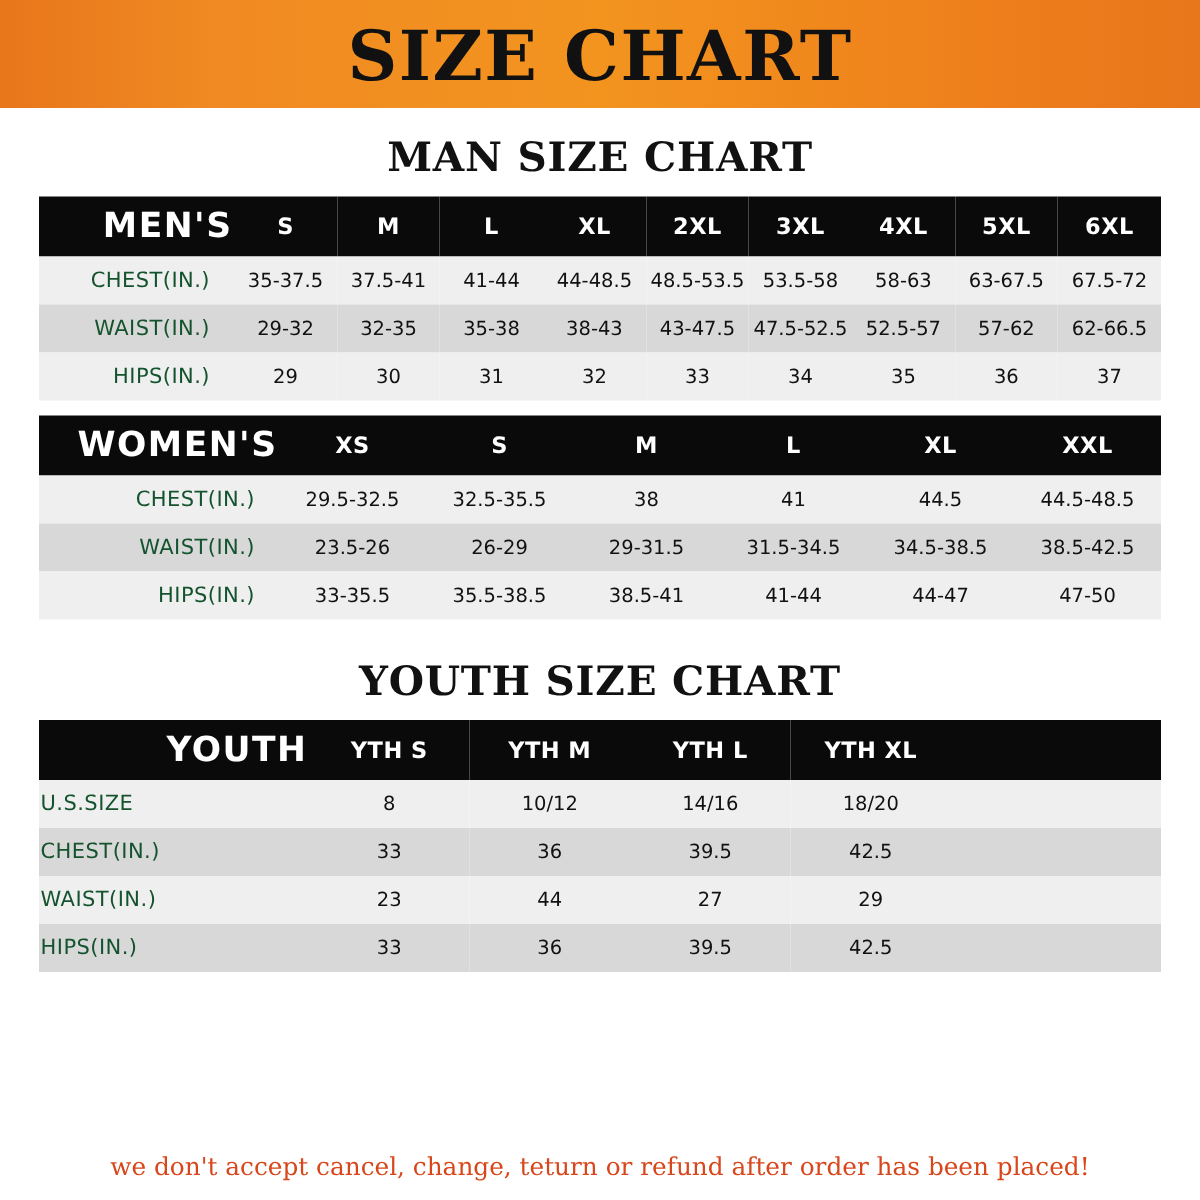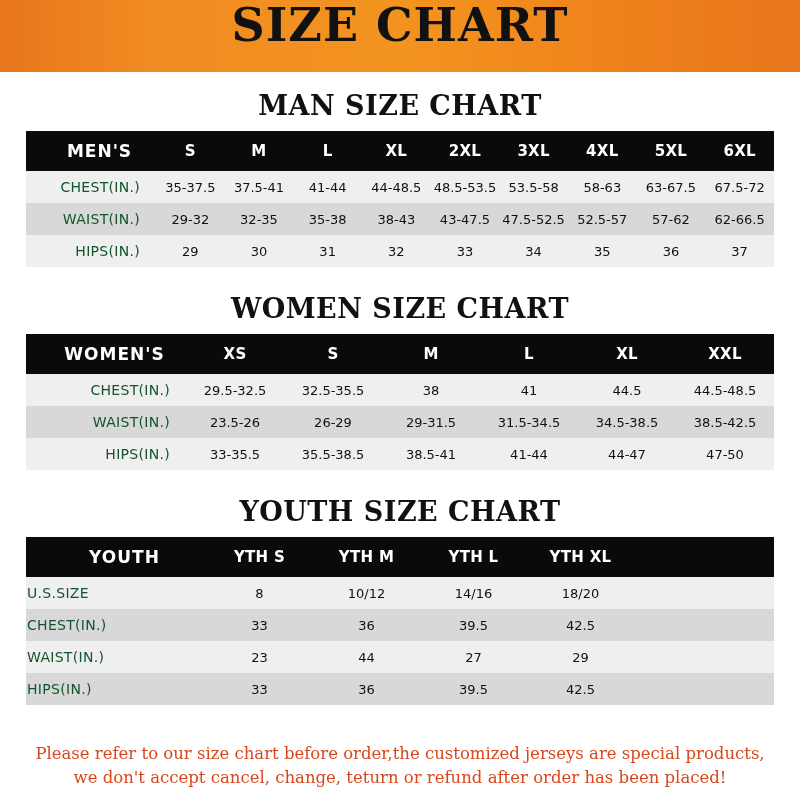--- a/index.html
+++ b/index.html
@@ -20,21 +20,21 @@
     box-sizing: border-box;
     background: #ffffff;
   }
   
   .banner {
     position: relative;
     height: 72px;
     background: #ef7f1a;
     background: linear-gradient(90deg,#e8761b 0%, #f08a22 18%, #f3941f 50%, #ee7f1b 82%, #e8761b 100%);
     display: flex;
-    align-items: flex-start;
+    align-items: center;
     justify-content: center;
     overflow: hidden;
   }
   .banner .title {
     font-family: "DejaVu Serif", serif;
     font-weight: bold;
     font-size: 46px;
     letter-spacing: 1px;
     color: #111111;
     line-height: 1;
@@ -71,23 +71,23 @@
   }
   table.size thead th {
     background: #0a0a0a;
     color: #ffffff;
     height: 38px;
     font-weight: bold;
     font-size: 15px;
     letter-spacing: 0.3px;
   }
   table.size thead th.rowlabel {
-    text-align: center;
+    text-align: right;
     padding-left: 18px;
-    font-size: 17px;
+    font-size: 23px;
     letter-spacing: 1px;
   }
   table.size tbody td {
     height: 30px;
   }
   table.size tbody tr.light td { background: #efefef; }
   table.size tbody tr.dark  td { background: #d8d8d8; }
   table.size tbody td.rowlabel {
     text-align: right;
     padding-right: 16px;
@@ -178,21 +178,20 @@
           <td>33</td>
           <td>34</td>
           <td>35</td>
           <td>36</td>
           <td>37</td>
         </tr>
       </tbody>
     </table>
   </div>
 
-  <div class="section-title sec-women">WOMEN SIZE CHART</div>
   <div class="tbl-wrap">
     <table class="size women">
       <colgroup>
         <col style="width:160px">
         <col span="6">
       </colgroup>
       <thead>
         <tr>
           <th class="rowlabel">WOMEN'S</th>
           <th>XS</th>
@@ -284,17 +283,16 @@
           <td>36</td>
           <td>39.5</td>
           <td>42.5</td>
           <td></td>
         </tr>
       </tbody>
     </table>
   </div>
 
   <div class="note">
-    <span class="l">Please refer to our size chart before order,the customized jerseys are special products,</span>
     <span class="l">we don't accept cancel, change, teturn or refund after order has been placed!</span>
   </div>
 
 </div>
 
 </body></html>

